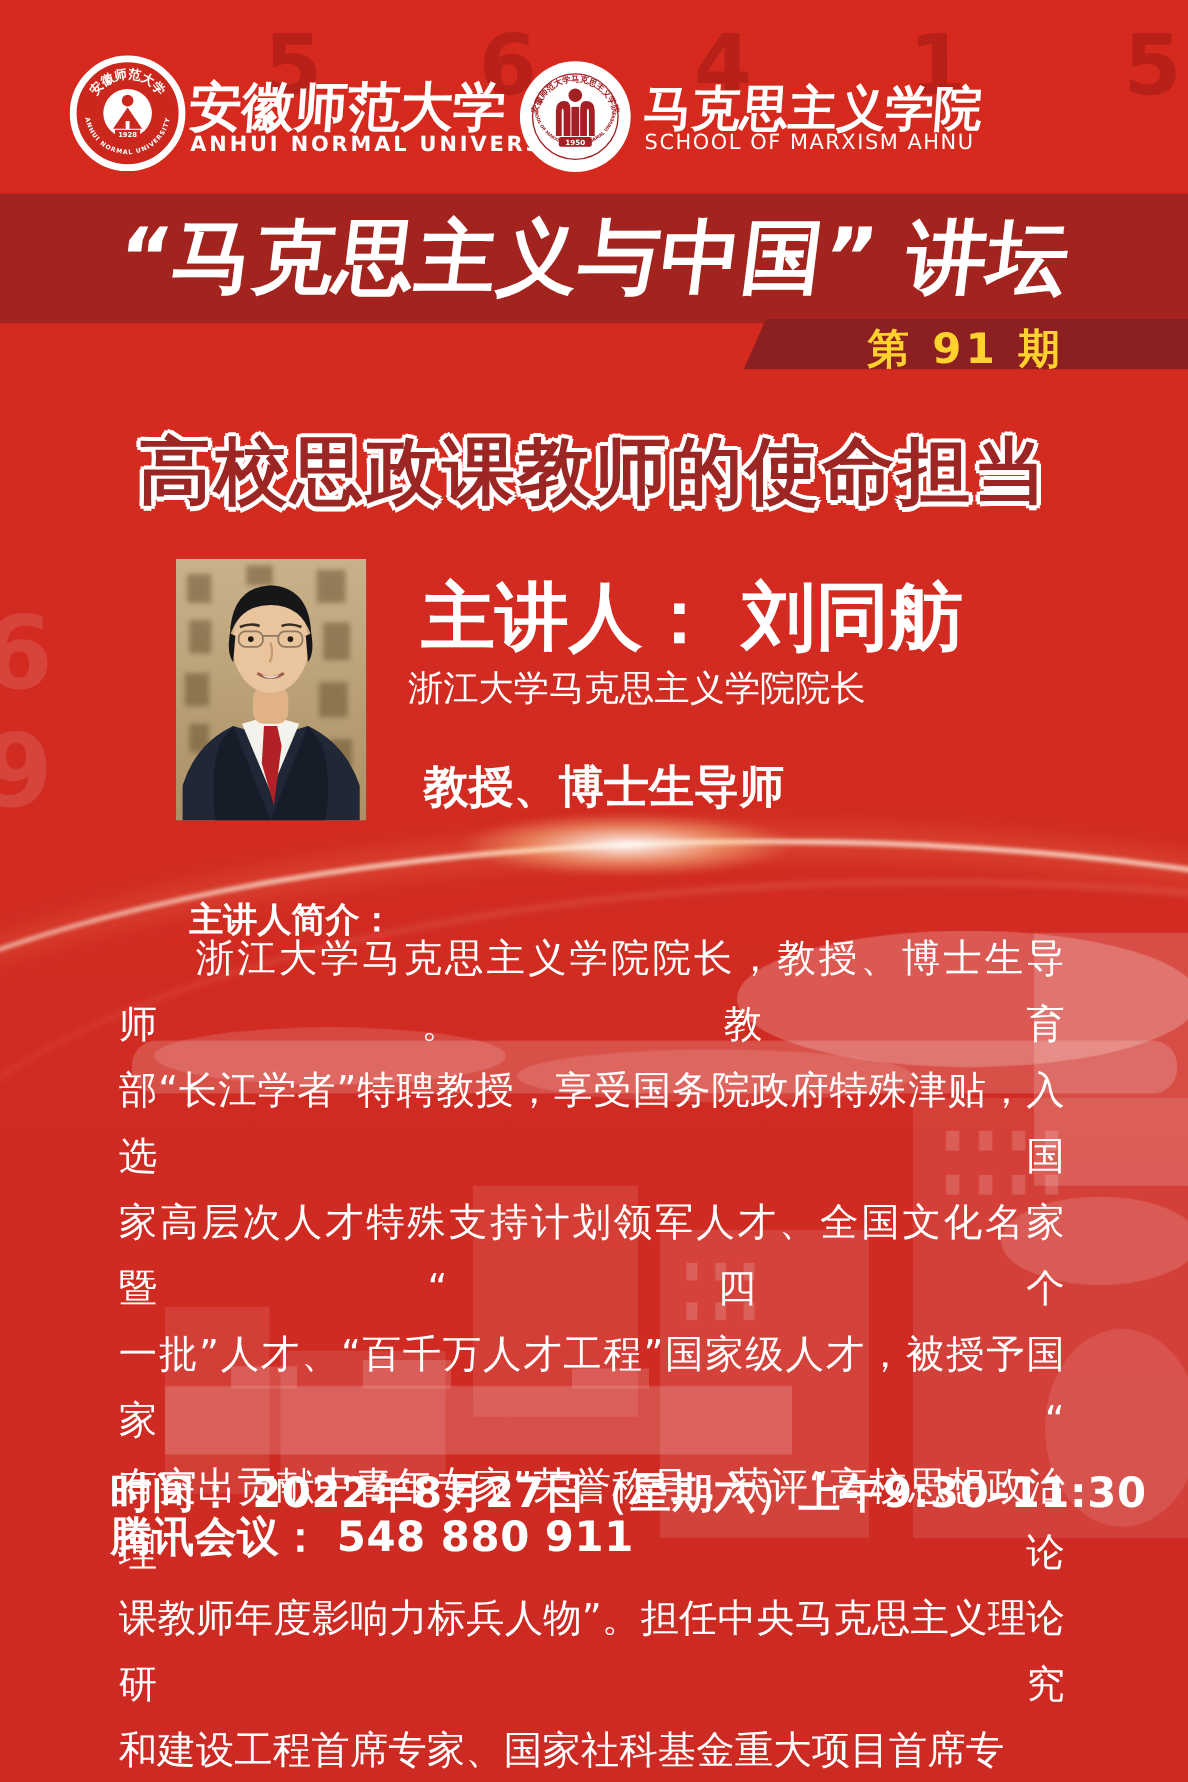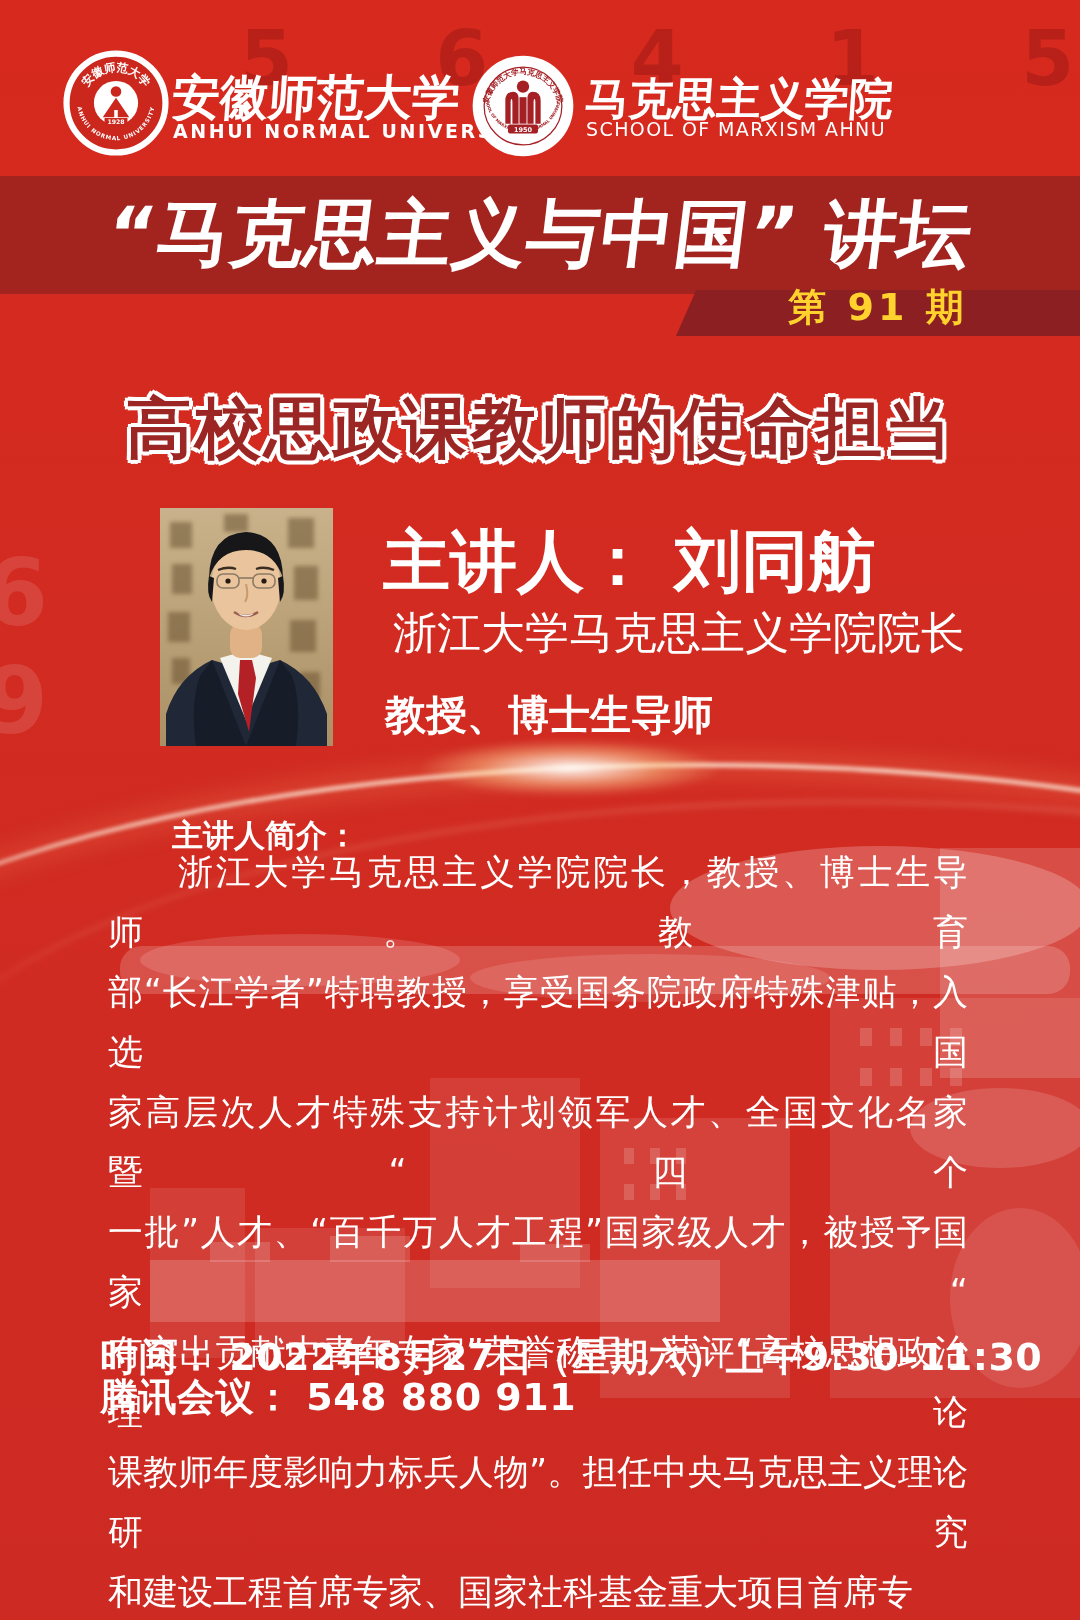--- a/index.html
+++ b/index.html
@@ -32,34 +32,34 @@
   .band-title{
     left:0;top:186px;width:1080px;text-align:center;
     font-size:73px;font-weight:900;color:#fff;letter-spacing:1px;
     transform:skewX(-7deg);white-space:nowrap;
   }
   .issue-strip{
     left:676px;top:290px;width:404px;height:46px;background:#8c1f22;
     clip-path:polygon(5% 0,100% 0,100% 100%,0 100%);
   }
   .issue-text{
-    left:676px;top:282px;width:404px;text-align:center;
+    left:676px;top:292px;width:404px;text-align:center;
     font-size:38px;font-weight:700;color:#ffd22e;letter-spacing:4px;white-space:nowrap;
   }
   
   .lecture-title{
     left:0;top:384px;width:1080px;text-align:center;
     font-size:66px;font-weight:900;color:#9c2623;letter-spacing:3px;white-space:nowrap;
     text-shadow:-3px -3px 0 #fff,3px -3px 0 #fff,-3px 3px 0 #fff,3px 3px 0 #fff,
                  0 -4px 0 #fff,0 4px 0 #fff,-4px 0 0 #fff,4px 0 0 #fff;
   }
   
   .photo{left:160px;top:508px;width:173px;height:238px;}
   .speaker-name{left:383px;top:516px;font-size:67px;font-weight:700;color:#fff;white-space:nowrap;}
-  .speaker-line2{left:393px;top:604px;font-size:44px;font-weight:500;color:#fff;white-space:nowrap;}
+  .speaker-line2{left:371px;top:604px;font-size:32px;font-weight:500;color:#fff;white-space:nowrap;}
   .speaker-line3{left:385px;top:688px;font-size:41px;font-weight:700;color:#fff;white-space:nowrap;}
   
   .arc{border-radius:50%;pointer-events:none;}
   .arc1{left:-260px;top:763px;width:1920px;height:620px;border-top:4px solid rgba(255,244,228,.95);filter:blur(2px);}
   .arc1b{left:-260px;top:758px;width:1920px;height:620px;border-top:14px solid rgba(255,176,116,.35);filter:blur(13px);}
   .arc2{left:-120px;top:802px;width:2100px;height:760px;border-top:3px solid rgba(255,214,186,.28);filter:blur(3px);transform:rotate(2deg);}
   .arc-flare{
     left:420px;top:740px;width:300px;height:56px;filter:blur(3px);
     background:radial-gradient(ellipse at center,rgba(255,255,255,.95) 0%,rgba(255,214,150,.45) 42%,rgba(255,180,120,0) 72%);
   }

